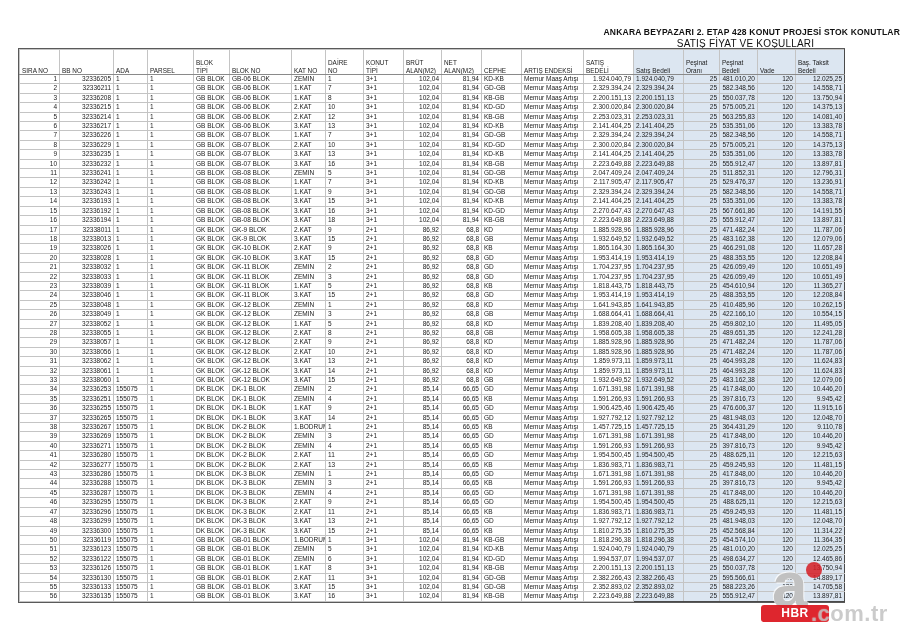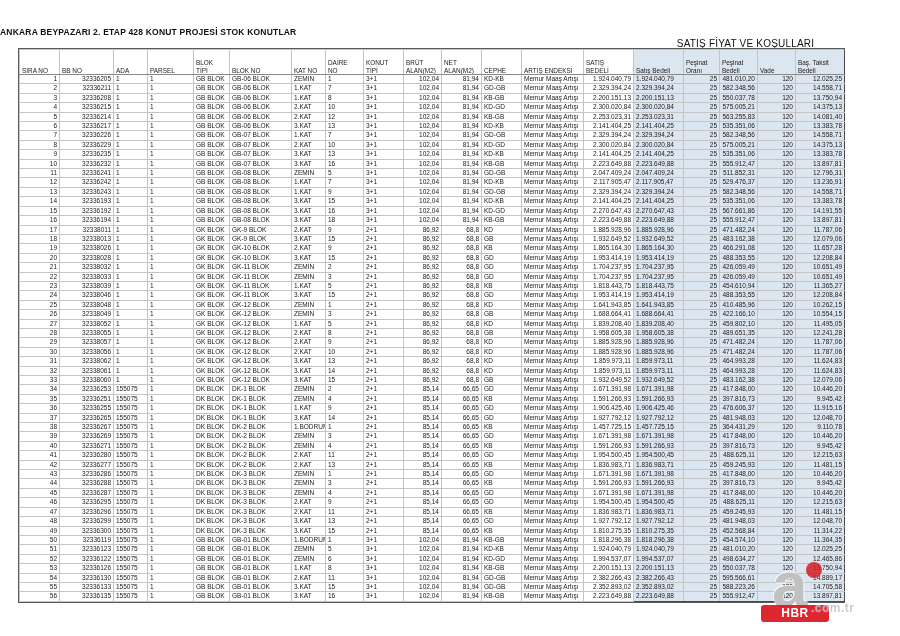--- a/index.html
+++ b/index.html
@@ -2,21 +2,21 @@
 <html><head>
 <meta charset="utf-8">
 <style>
   html,body{margin:0;padding:0;}
   body{
     width:900px;height:636px;position:relative;background:#ffffff;
     font-family:"Liberation Sans","DejaVu Sans",sans-serif;color:#1a1a1a;
     overflow:hidden;
   }
   .page-title{
-    position:absolute;top:27px;left:0;right:0;text-align:left;
+    position:absolute;top:27px;left:0;right:0;text-align:right;
     font-size:8.5px;font-weight:bold;letter-spacing:.2px;color:#111;
   }
   .group-title{
     position:absolute;top:38px;left:648px;width:195px;text-align:center;
     font-size:10px;color:#111;letter-spacing:.2px;
   }
   .table-wrap{
     position:absolute;left:18px;top:48px;width:825px;
     border:1.4px solid #5a5a5a;background:#fff;
   }
@@ -49,21 +49,21 @@
     position:absolute;left:806px;top:562px;width:16px;height:16px;border-radius:50%;
     background:rgba(213,28,35,0.85);
   }
   .wm-hbr{
     position:absolute;left:761px;top:605px;width:68px;height:17px;
     background:rgba(219,20,28,0.92);border-radius:3px;
     color:#ffffff;font-weight:bold;font-size:12px;line-height:17px;text-align:center;
     letter-spacing:.5px;
   }
   .wm-suffix{
-    position:absolute;left:811px;top:601px;font-size:12px;font-weight:bold;
+    position:absolute;left:811px;top:601px;font-size:22px;font-weight:bold;
     color:rgba(140,140,140,0.45);letter-spacing:.5px;
     text-shadow:0 0 1px rgba(255,255,255,.8);
   }
 </style>
 </head>
 <body>
 
 <div class="page-title">ANKARA BEYPAZARI 2. ETAP 428 KONUT PROJESİ STOK KONUTLAR</div>
 <div class="group-title">SATIŞ FİYAT VE KOŞULLARI</div>
 

